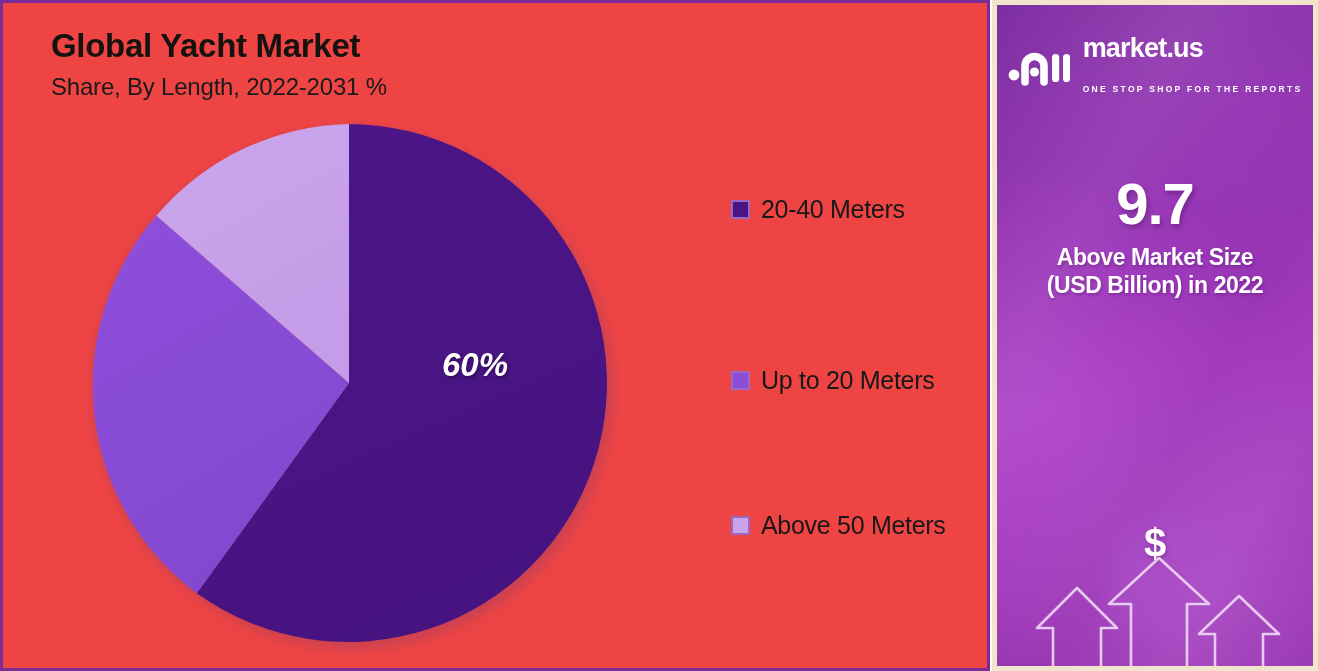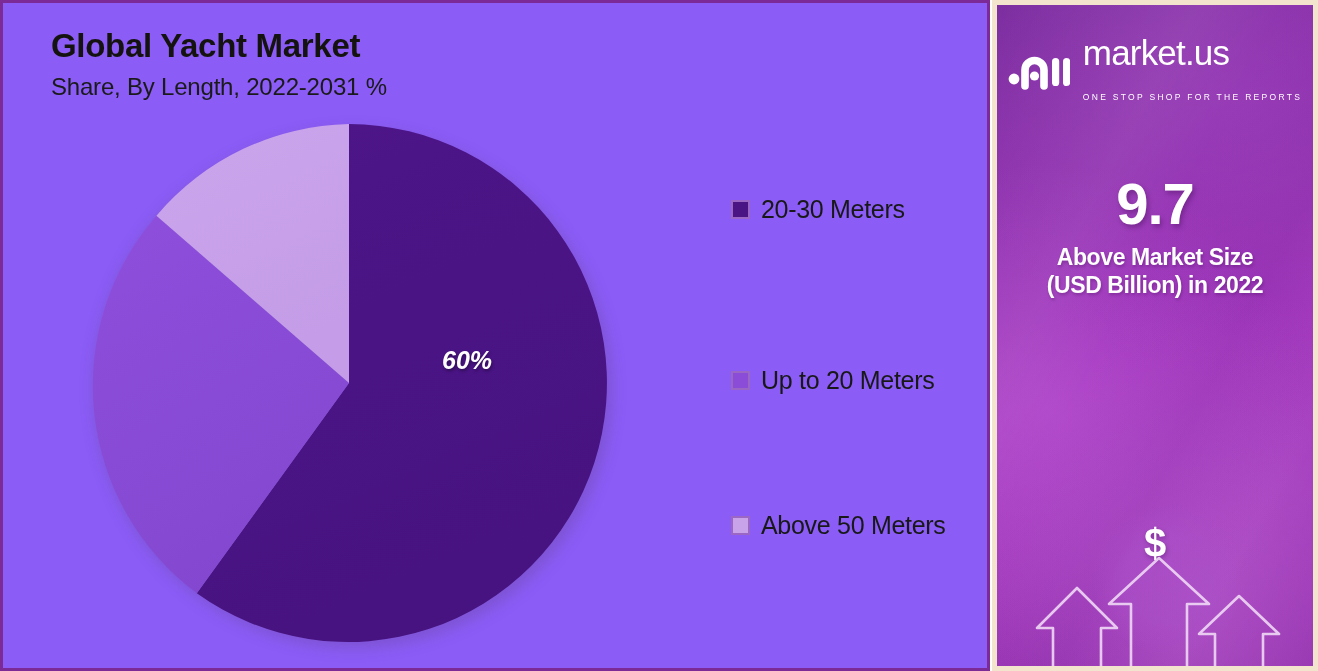--- a/index.html
+++ b/index.html
@@ -8,21 +8,21 @@
     background: #ffffff;
     font-family: "Liberation Sans", sans-serif;
     overflow: hidden;
   }
   #root { position: relative; width: 1318px; height: 671px; }
 
   
   #chart-panel {
     position: absolute; left: 0; top: 0;
     width: 990px; height: 671px;
-    background: #8b5cf6;
+    background: #ef4444;
     border: 3px solid #7b2a96;
     overflow: hidden;
   }
   #chart-title {
     position: absolute; left: 48px; top: 24px;
     font-size: 33px; font-weight: bold; color: #15130f;
     letter-spacing: -0.3px;
   }
   #chart-subtitle {
     position: absolute; left: 48px; top: 70px;
@@ -37,21 +37,21 @@
   }
   #pie-shadow {
     position: absolute; left: 4px; top: 6px;
     width: 518px; height: 518px; border-radius: 50%;
     background: rgba(90, 60, 120, 0.28);
     filter: blur(7px);
   }
   #pie-svg { position: absolute; left: 0; top: 0; }
   #pie-label-60 {
     position: absolute; left: 352px; top: 222px;
-    font-size: 25px; font-weight: bold; font-style: italic;
+    font-size: 33px; font-weight: bold; font-style: italic;
     color: #ffffff;
     text-shadow: 1px 2px 3px rgba(0,0,0,0.35);
   }
 
   
   .legend-item {
     position: absolute; left: 728px;
     display: flex; align-items: center; gap: 11px;
   }
   #legend-item-0 { top: 192px; }
@@ -98,25 +98,25 @@
   }
 
   
   #brand-logo {
     position: absolute; left: 0; right: 0; top: 30px;
     display: flex; align-items: center; justify-content: center; gap: 13px;
   }
   #logo-mark { display: block; }
   #logo-text-wrap { display: flex; flex-direction: column; align-items: flex-start; }
   #logo-wordmark {
-    font-size: 35px; font-weight: normal; color: #ffffff;
+    font-size: 27px; font-weight: bold; color: #ffffff;
     line-height: 1; letter-spacing: -0.8px;
   }
   #logo-tagline {
-    font-size: 8.5px; font-weight: normal; color: #ffffff;
+    font-size: 8.5px; font-weight: bold; color: #ffffff;
     letter-spacing: 2.3px; margin-top: 22px;
   }
 
   
   .stat-block { position: absolute; left: 0; right: 0; text-align: center; color: #ffffff; }
   #stat-market-size { top: 170px; }
   #stat-cagr { top: 348px; }
   .stat-value {
     font-size: 58px; font-weight: bold; line-height: 1.0;
     letter-spacing: -1px;
@@ -174,21 +174,21 @@
 
         <path id="slice-1" fill="url(#gMed)" d="M259 259 L106.78 469.31 A259 259 0 0 1 66.45 91.73 Z"></path>
 
         <path id="slice-2" fill="url(#gLight)" d="M259 259 L66.45 91.73 A259 259 0 0 1 259 0 Z"></path>
       </svg>
       <div id="pie-label-60">60%</div>
     </div>
 
     <div class="legend-item" id="legend-item-0">
       <span class="legend-swatch" style="background:#4b1485;"></span>
-      <span class="legend-label">20-30 Meters</span>
+      <span class="legend-label">20-40 Meters</span>
     </div>
 
     <div class="legend-item" id="legend-item-1">
       <span class="legend-swatch" style="background:#8b4cd8;"></span>
       <span class="legend-label">Up to 20 Meters</span>
     </div>
 
     <div class="legend-item" id="legend-item-2">
       <span class="legend-swatch" style="background:#c9a3ea;"></span>
       <span class="legend-label">Above 50 Meters</span>

